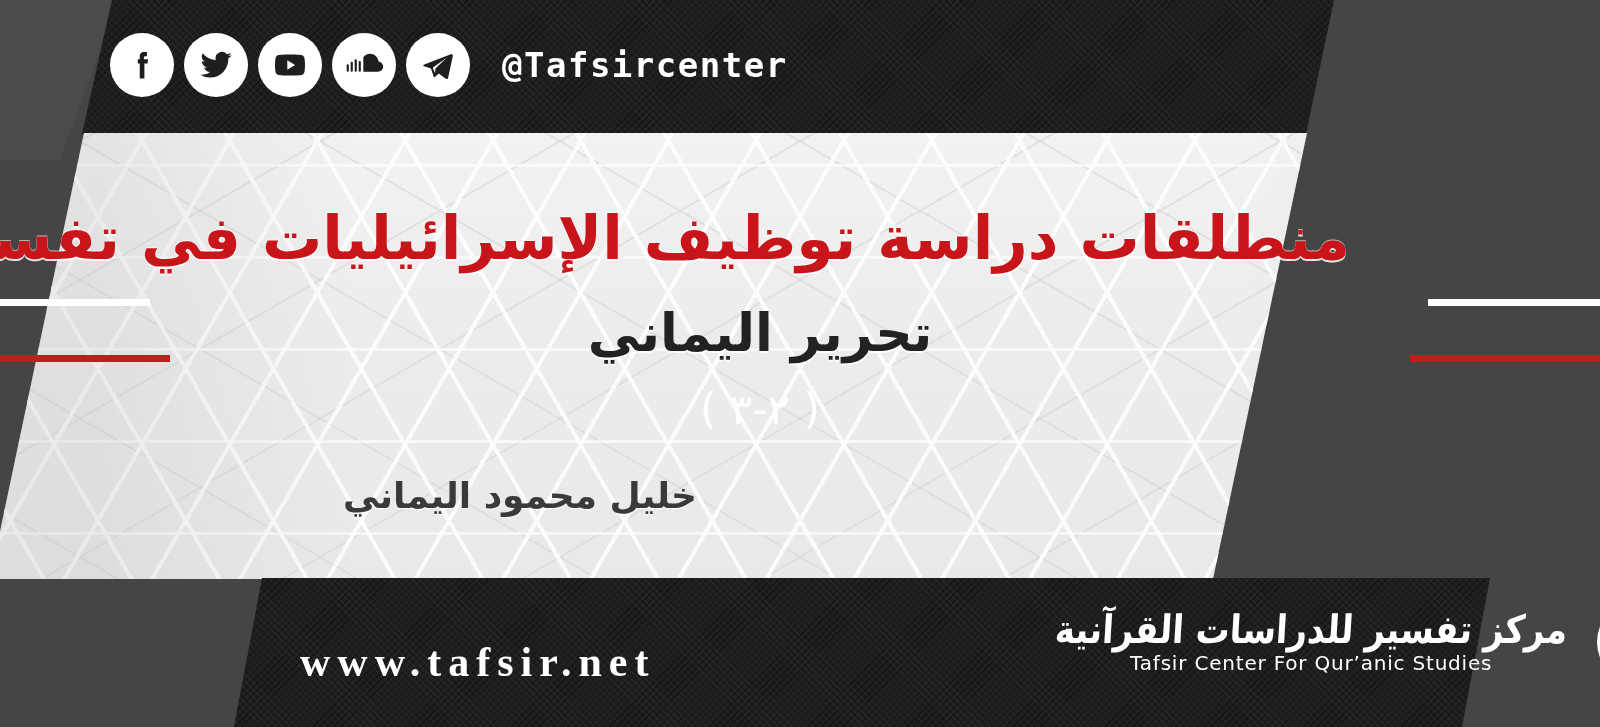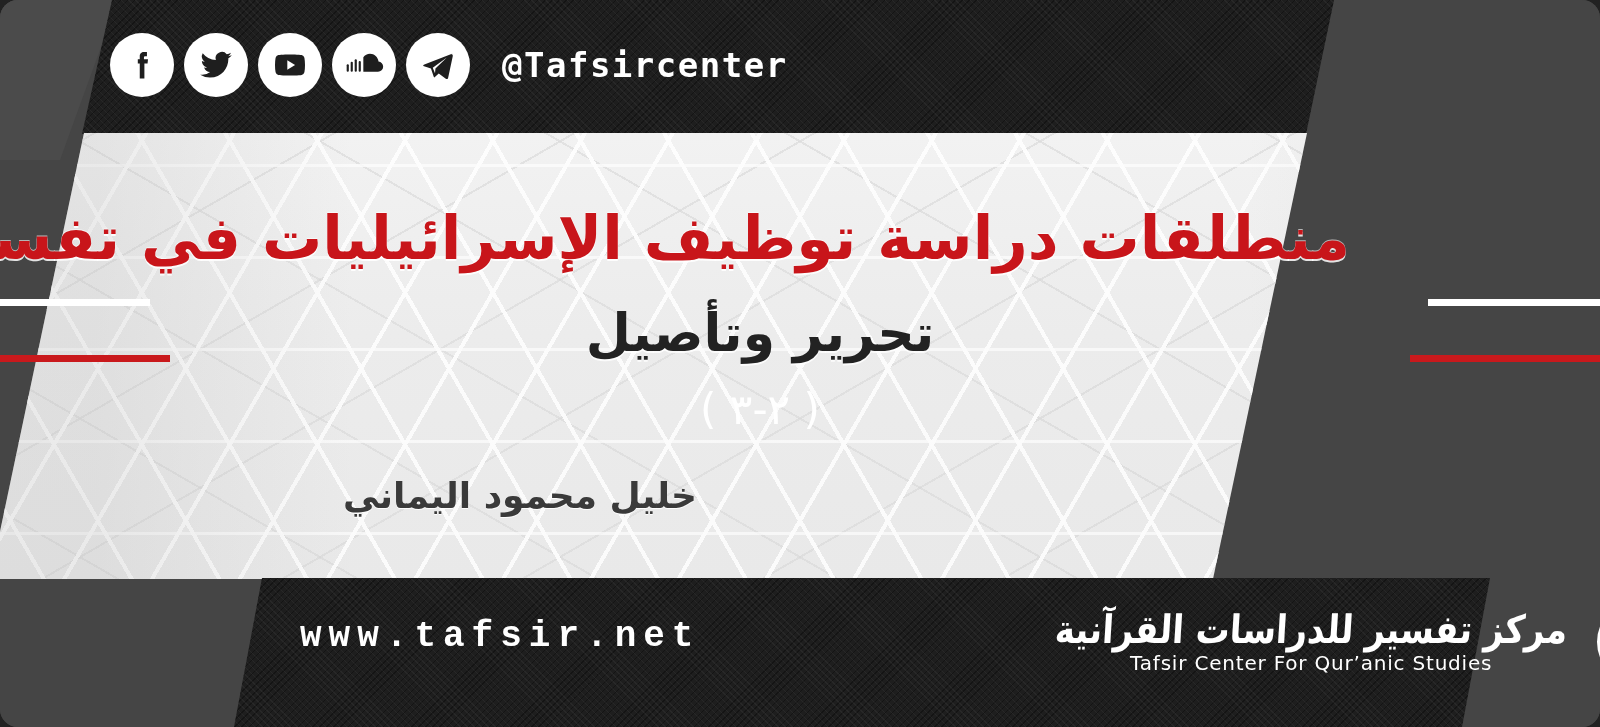--- a/index.html
+++ b/index.html
@@ -5,21 +5,20 @@
 <style>
   html,body{margin:0;padding:0;background:#222;}
   *{box-sizing:border-box;}
 
   .banner{
     position:relative;
     width:1600px;height:727px;
     overflow:hidden;
     background:#454545;
     font-family:"DejaVu Sans","Liberation Sans",sans-serif;
-    border-radius:18px;
   }
 
   
   .bg-gray{
     position:absolute;inset:0;
     background:#454545;
   }
   .bg-gray-lighter{
     position:absolute;left:0;top:0;width:180px;height:160px;
     background:#4b4b4b;
@@ -148,27 +147,27 @@
     font-size:36px;
     font-weight:700;
     direction:rtl;
     transform:translateX(-280px);
     text-shadow:0 1px 0 rgba(255,255,255,.9);
   }
 
   
   .site-url{
     position:absolute;
-    left:300px;top:616px;
+    left:300px;top:638px;
     color:#fff;
-    font-size:36px;
+    font-size:42px;
     font-weight:700;
     letter-spacing:7px;
     direction:ltr;
-    font-family:Liberation Mono, monospace;
+    font-family:Liberation Serif, serif;
   }
   .logo-lockup{
     position:absolute;
     left:1055px;top:586px;
     display:flex;align-items:center;gap:18px;
     direction:rtl;
   }
   .logo-text{
     display:flex;flex-direction:column;align-items:center;
     gap:2px;
@@ -255,21 +254,21 @@
       <svg width="36" height="36" viewBox="0 0 24 24" fill="#1e1e1e" aria-hidden="true">
         <path d="M21.8 4.3 2.9 11.6c-1 .4-1 1 -.2 1.3l4.6 1.4 1.8 5.4c.2.6.4.8 1 .2l2.4-2.3 4.7 3.5c.9.5 1.4.2 1.6-.8l3-14c.3-1.2-.4-1.7-1-1.4zM8.5 13.8 17.9 7l-7.6 7.3-.3 3.2-1.5-3.7z"></path>
       </svg>
     </div>
 
     <div class="handle">@Tafsircenter</div>
   </div>
 
   <div class="content">
     <div class="title-main">منطلقات دراسة توظيف الإسرائيليات في تفسير السلف</div>
-    <div class="title-sub">تحرير وتأصيل</div>
+    <div class="title-sub">تحرير اليماني</div>
     <div class="part-no">( ٢-٣ )</div>
     <div class="author">خليل محمود اليماني</div>
   </div>
 
   <div class="site-url">www.tafsir.net</div>
 
   <div class="logo-lockup">
     <div class="logo-mark">
       <svg width="112" height="112" viewBox="0 0 112 112" aria-hidden="true">
         <g fill="none" stroke="#ffffff" stroke-width="4">

